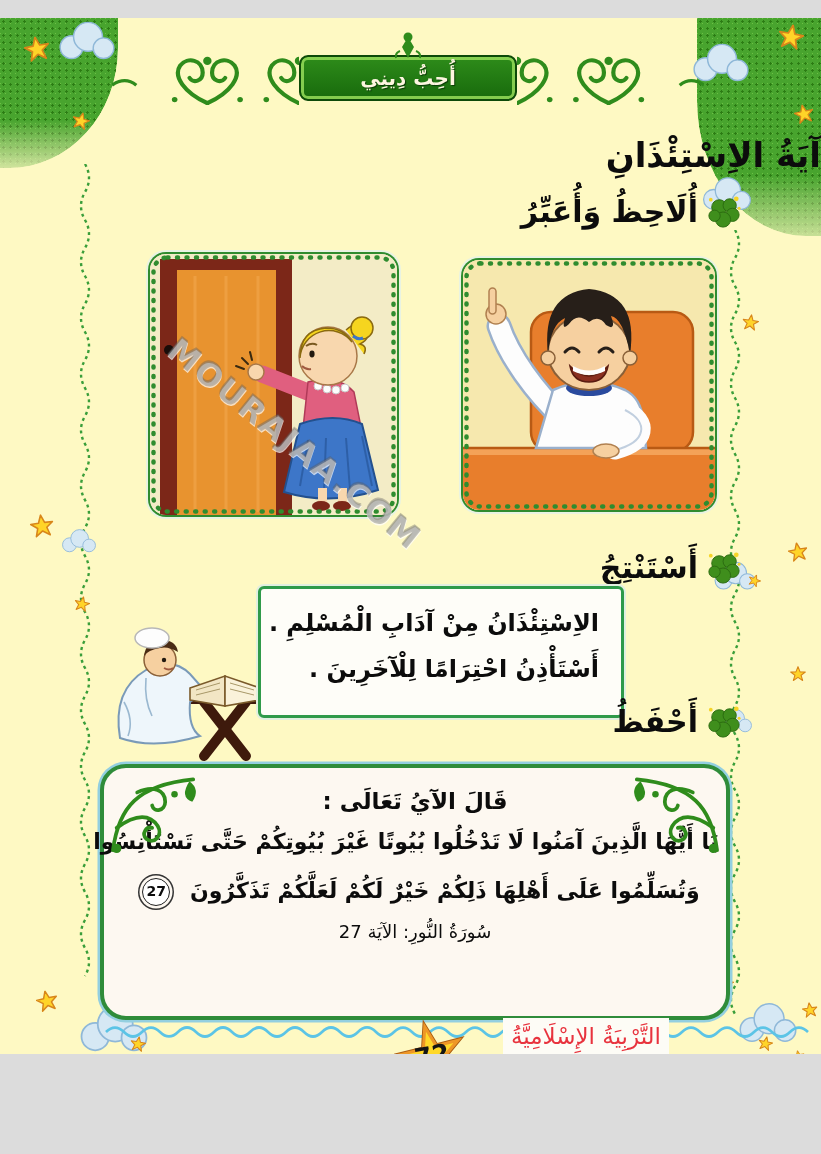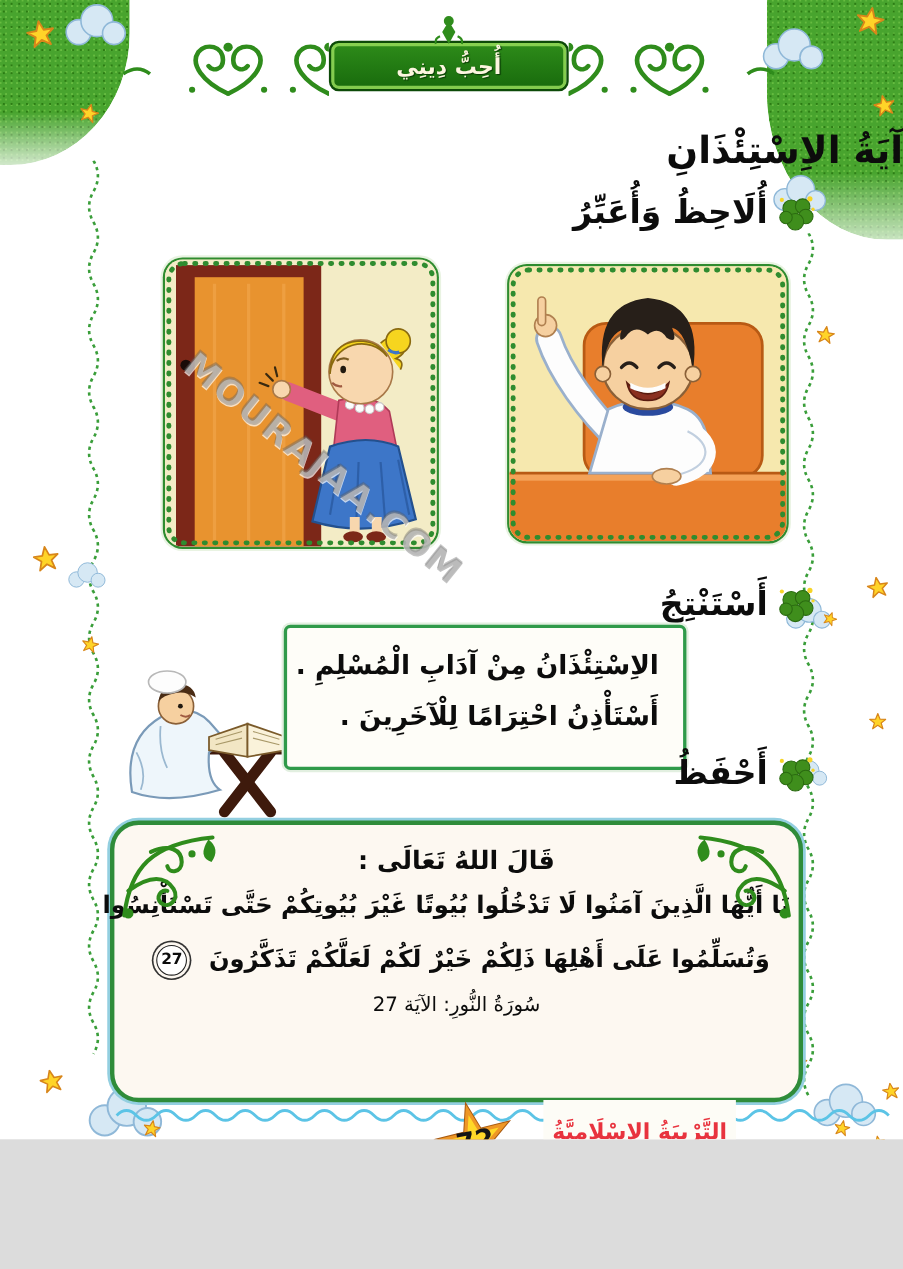--- a/index.html
+++ b/index.html
@@ -1,17 +1,17 @@
 <!DOCTYPE html>
 <html lang="ar"><head>
 <meta charset="utf-8">
 <style>
   *{margin:0;padding:0;box-sizing:border-box}
   body{background:#dcdcdc;font-family:"DejaVu Sans",sans-serif}
-  .sheet{position:relative;width:821px;height:1036px;margin:0 auto;background:#ffffff;overflow:hidden;direction:rtl}
+  .sheet{position:relative;width:821px;height:1036px;margin:18px auto;background:#fef9c3;overflow:hidden;direction:rtl}
   .deco{position:absolute;pointer-events:none}
 
   
   .patch{position:absolute;background-color:#48a42e;
     background-image:radial-gradient(#2c7c14 22%,transparent 25%),radial-gradient(#6cc044 16%,transparent 20%);
     background-size:7px 7px,5px 5px;background-position:0 0,3px 3px}
   .patch-tl{top:0;left:0;width:118px;height:150px;border-radius:0 0 92% 0/0 0 80% 0;
     -webkit-mask-image:linear-gradient(#000 68%,rgba(0,0,0,.25));mask-image:linear-gradient(#000 68%,rgba(0,0,0,.25))}
   .patch-tr{top:0;right:0;width:124px;height:218px;border-radius:0 0 0 88%/0 0 0 62%;
     -webkit-mask-image:linear-gradient(#000 72%,rgba(0,0,0,.3));mask-image:linear-gradient(#000 72%,rgba(0,0,0,.3))}
@@ -54,22 +54,22 @@
   .verse-line{margin:8px 8px 0;font-size:22px;font-weight:bold;white-space:nowrap;line-height:1.85}
   .vnum{display:inline-flex;align-items:center;justify-content:center;width:28px;height:28px;border-radius:50%;
     border:1.5px solid #222;box-shadow:0 0 0 2.5px #fdf8f1,0 0 0 4px #333;background:#fff;
     font-size:14px;font-weight:bold;margin:0 12px;vertical-align:middle;direction:ltr}
   .verse-attribution{margin-top:10px;font-size:18px;font-weight:normal}
   .corner-fl{position:absolute;width:96px;height:84px}
   .corner-fl.tr{right:2px;top:2px;transform:scaleX(-1)}
   .corner-fl.tl{left:2px;top:2px}
 
   
-  .footer-subject{position:absolute;right:152px;top:1000px;color:#e8333e;font-weight:bold;font-size:20px;
-    background:#fdfcf6;padding:12px 8px;z-index:3;line-height:1.6}
+  .footer-subject{position:absolute;right:152px;top:1000px;color:#e8333e;font-weight:normal;font-size:23px;
+    background:#fdfcf6;padding:0 8px;z-index:3;line-height:1.6}
   .page-star{position:absolute;left:394px;top:1000px;width:76px;height:76px;z-index:4}
   .page-star .layer{position:absolute;left:50%;top:50%;
     clip-path:polygon(50% 0%,61% 35%,98% 35%,68% 57%,79% 91%,50% 70%,21% 91%,32% 57%,2% 35%,39% 35%)}
   .ps1{width:76px;height:76px;background:#a85a12;transform:translate(-50%,-50%) rotate(-14deg)}
   .ps2{width:70px;height:70px;background:#ee9726;transform:translate(-50%,-50%) rotate(-14deg)}
   .ps3{width:50px;height:50px;background:#ffd828;transform:translate(-50%,-50%) rotate(-14deg)}
   .page-star .num{position:absolute;left:50%;top:50%;transform:translate(-50%,-52%) rotate(-10deg);
     font-size:25px;font-weight:bold;color:#151515;z-index:2;direction:ltr}
 
   .site-watermark{position:absolute;left:0;top:1096px;width:100%;text-align:center;direction:ltr;
@@ -406,21 +406,21 @@
     <span>أَحْفَظُ</span>
   </div>
 
   <div class="verse-box">
     <svg class="corner-fl tl" viewBox="0 0 100 90">
         <use href="#cornerflourish"></use>
       </svg>
     <svg class="corner-fl tr" viewBox="0 0 100 90">
         <use href="#cornerflourish"></use>
       </svg>
-    <div class="verse-intro">قَالَ اللهُ تَعَالَى :</div>
+    <div class="verse-intro">قَالَ الآيُ تَعَالَى :</div>
     <div class="verse-line">يَا أَيُّهَا الَّذِينَ آمَنُوا لَا تَدْخُلُوا بُيُوتًا غَيْرَ بُيُوتِكُمْ حَتَّى تَسْتَأْنِسُوا</div>
     <div class="verse-line">
       <span>وَتُسَلِّمُوا عَلَى أَهْلِهَا ذَلِكُمْ خَيْرٌ لَكُمْ لَعَلَّكُمْ تَذَكَّرُونَ</span>
       <span class="vnum">27</span>
     </div>
     <div class="verse-attribution">سُورَةُ النُّورِ: الآيَة 27</div>
   </div>
 
   <svg class="deco" style="left:104px;top:1002px;z-index:2" width="714" height="24">
     <path d="M2,12 q9,-9 18,0 t18,0 t18,0 t18,0 t18,0 t18,0 t18,0 t18,0 t18,0 t18,0 t18,0 t18,0 t18,0 t18,0 t18,0 t18,0 t18,0 t18,0 t18,0 t18,0 t18,0 t18,0 t18,0 t18,0 t18,0 t18,0 t18,0 t18,0 t18,0 t18,0 t18,0 t18,0 t18,0 t18,0 t18,0 t18,0 t18,0 t18,0 t18,0" fill="none" stroke="#5cc4e6" stroke-width="2.6"></path>

